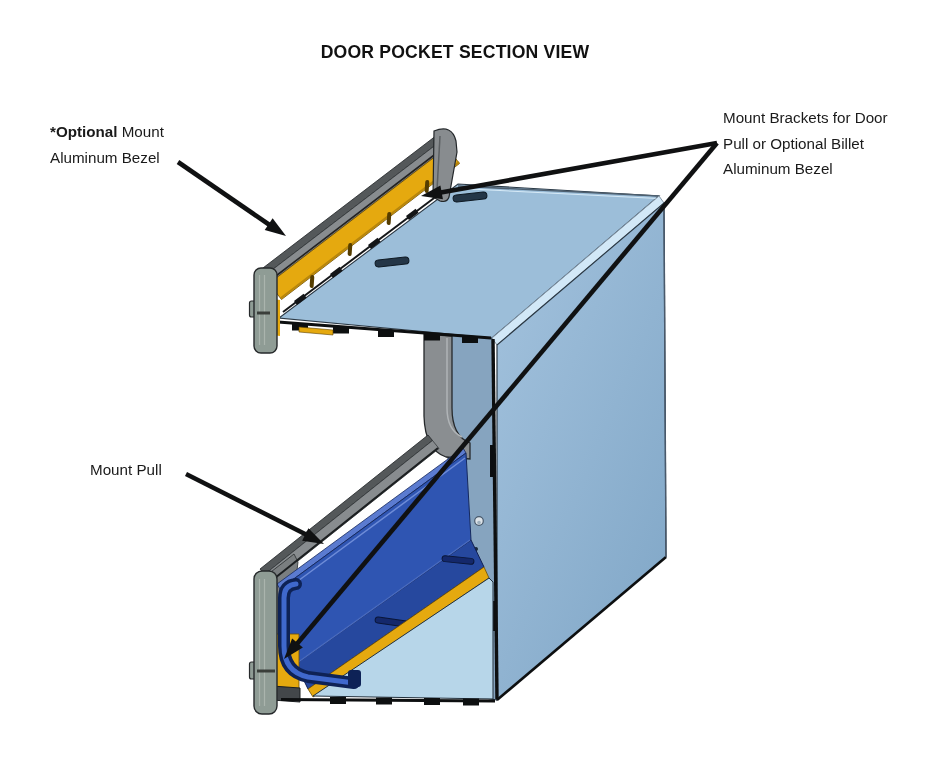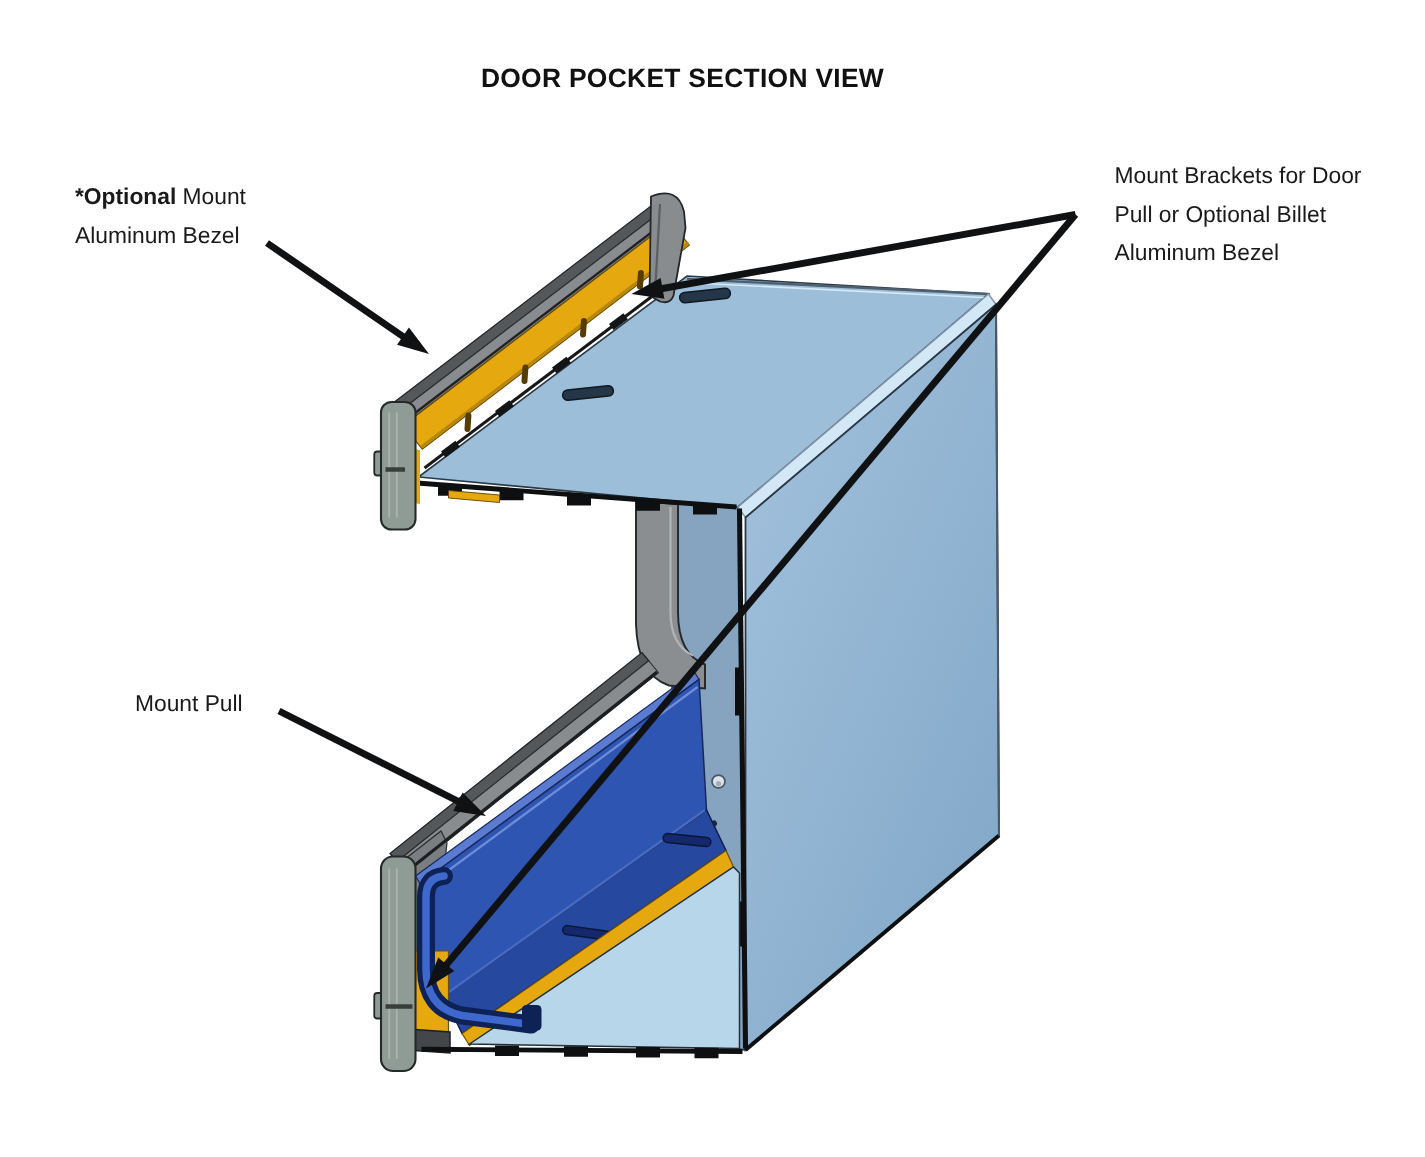--- a/index.html
+++ b/index.html
@@ -192,21 +192,21 @@
 
 <div class="title">DOOR POCKET SECTION VIEW</div>
 
 <div class="lbl" style="left:50px;top:119px;">
   <div>
     <span class="b">*Optional</span><span> Mount</span>
   </div>
   <div>Aluminum Bezel</div>
 </div>
 
-<div class="lbl" style="left:723px;top:105px;margin-left:20px;">
+<div class="lbl" style="left:723px;top:105px;">
   <div>Mount Brackets for Door</div>
   <div>Pull or Optional Billet</div>
   <div>Aluminum Bezel</div>
 </div>
 
 <div class="lbl" style="left:90px;top:457px;">Mount Pull</div>
 
 </div>
 
 </body></html>

